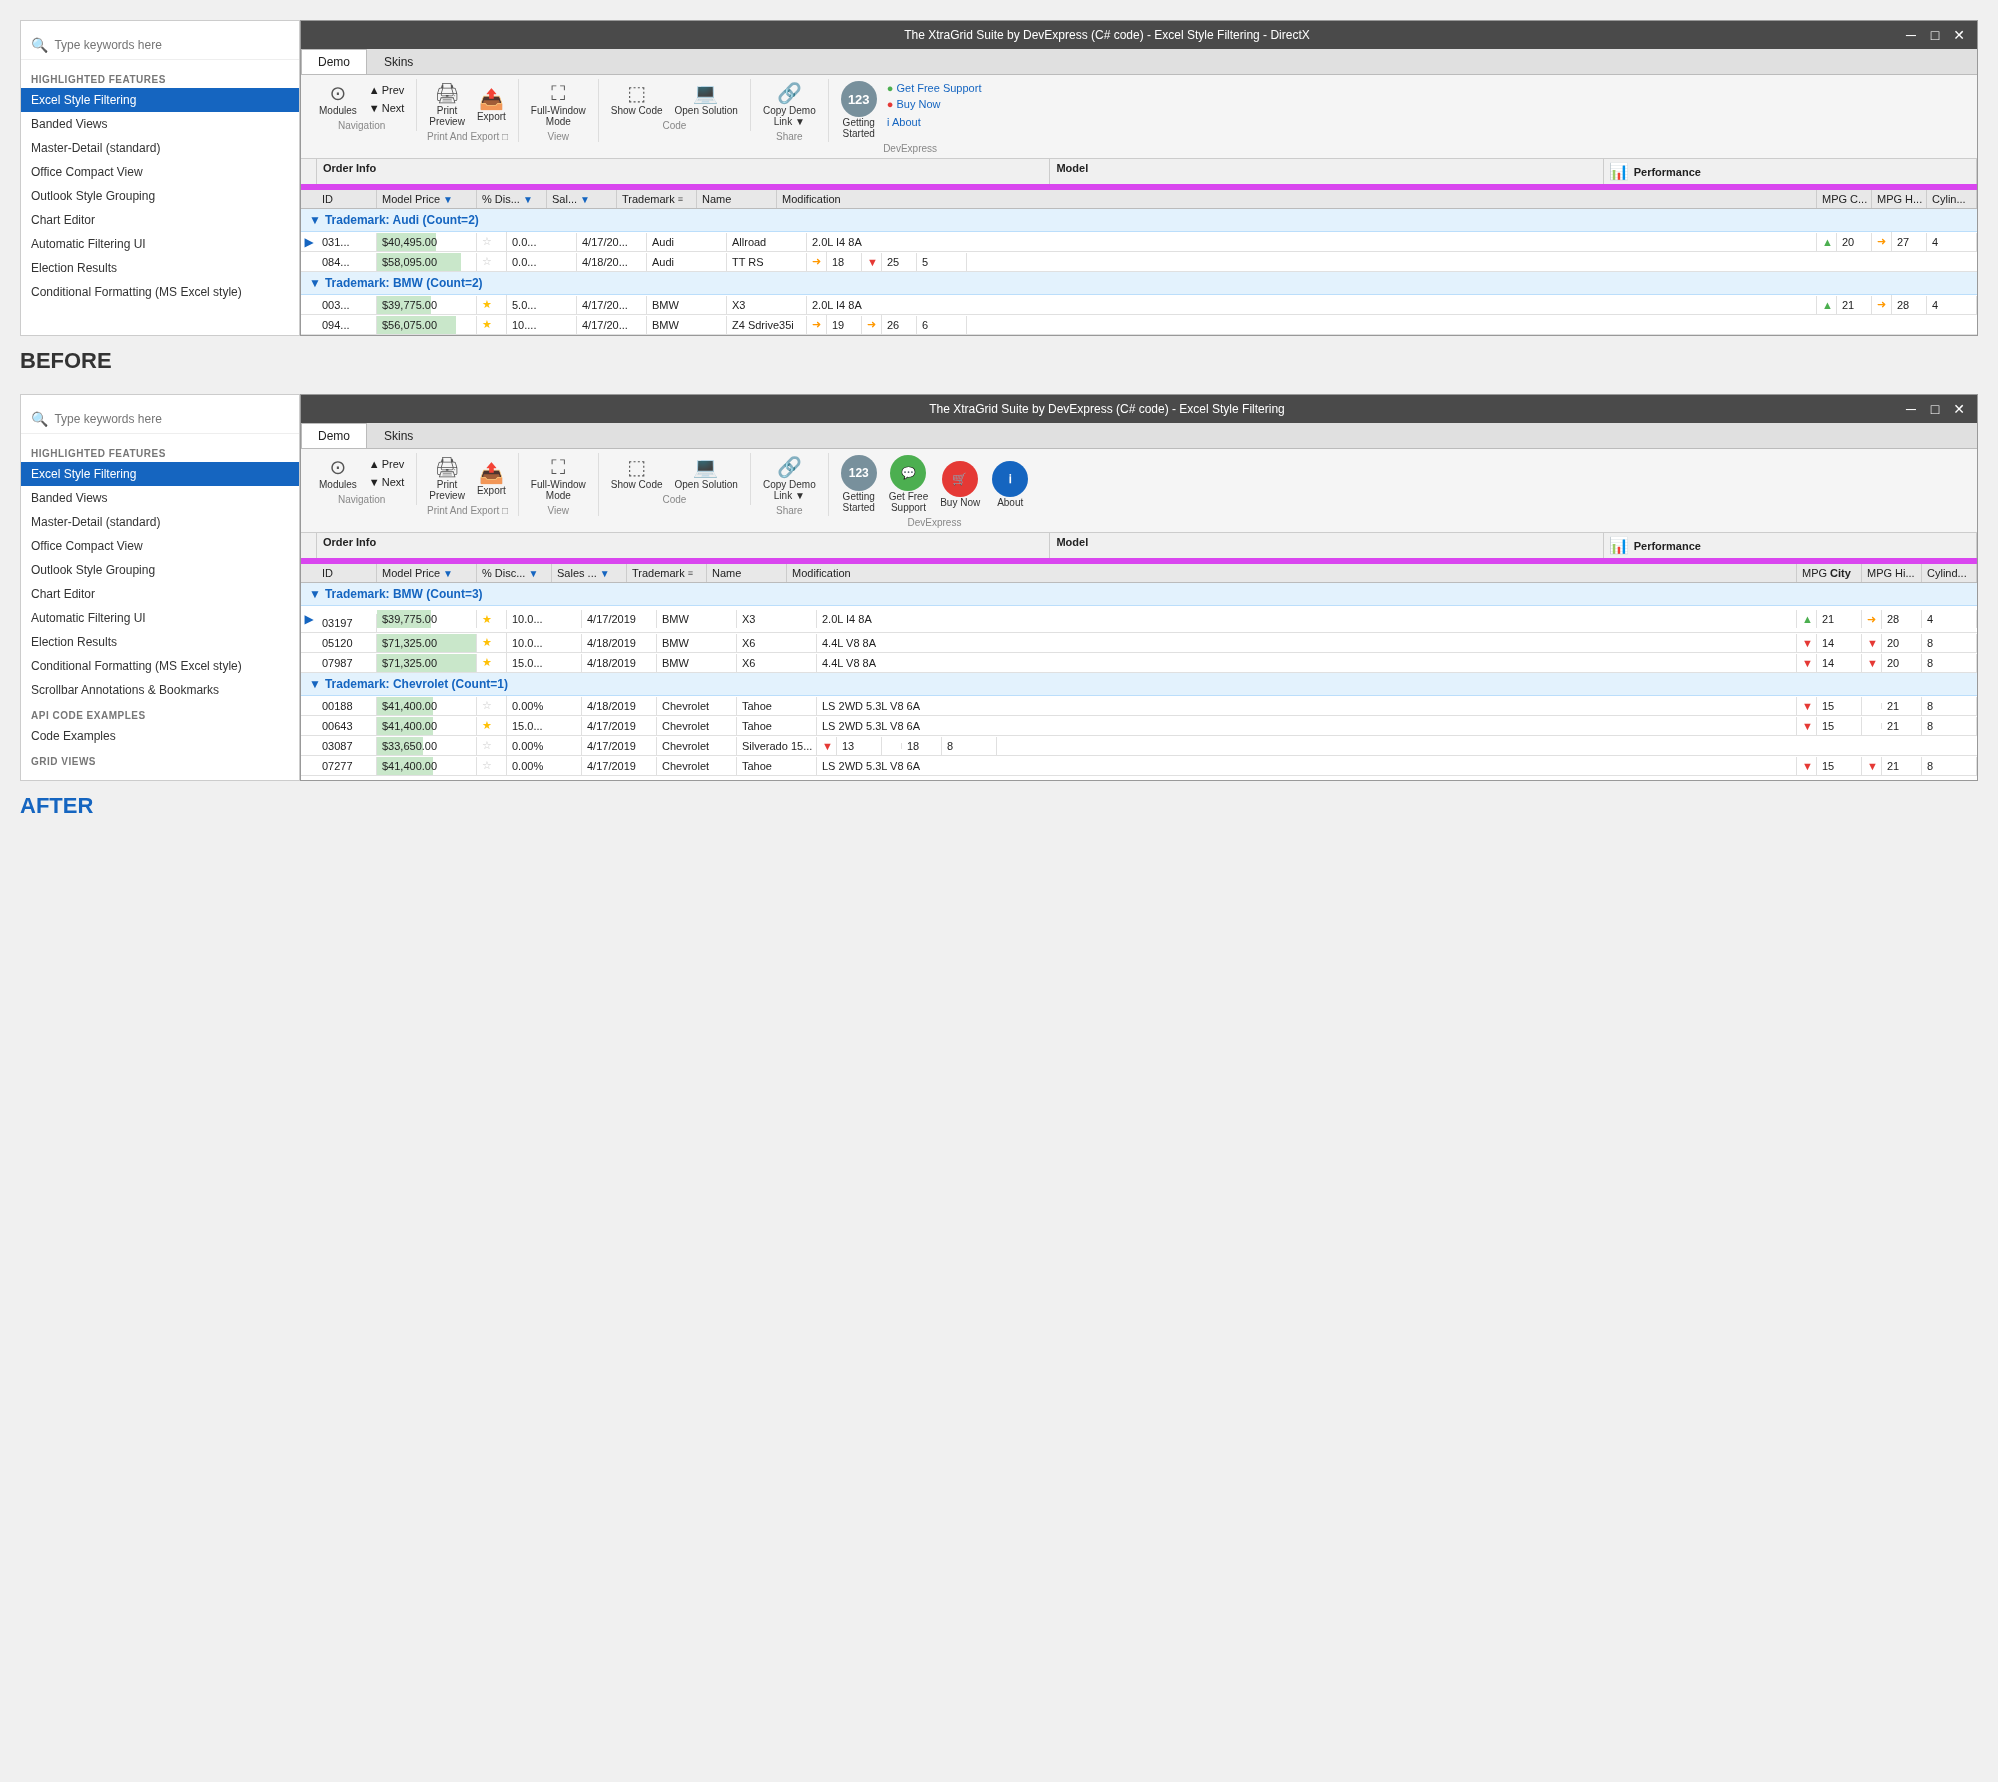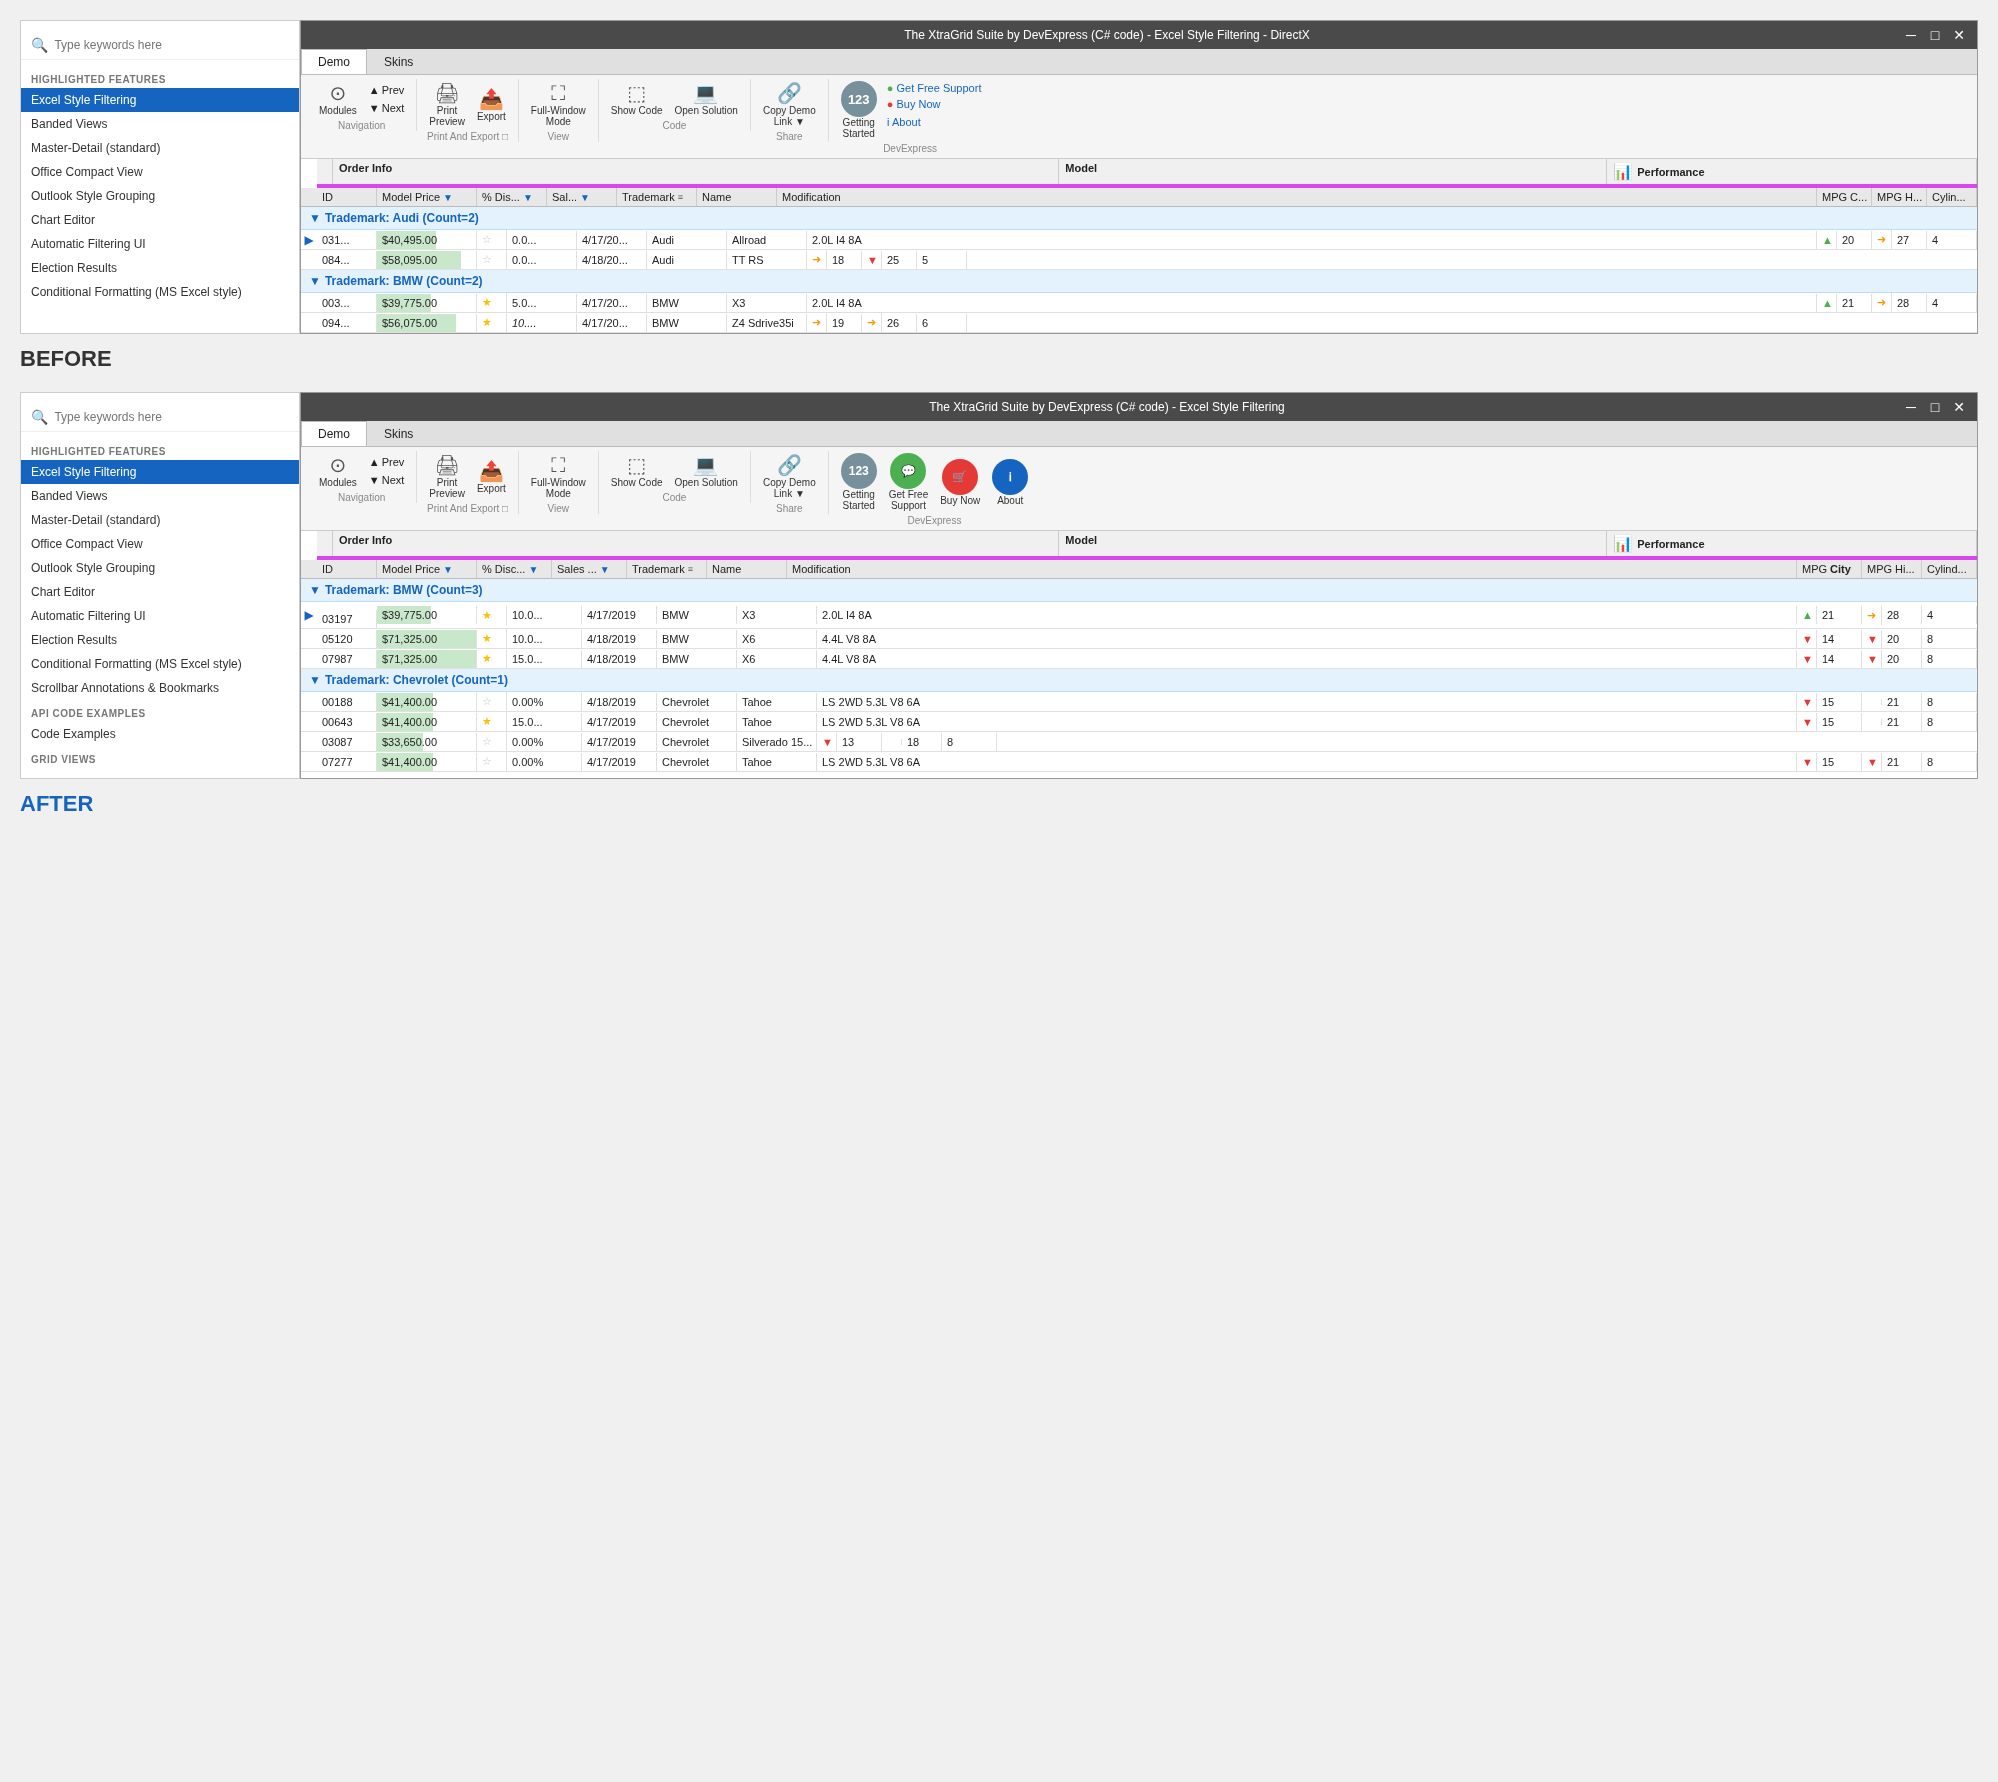--- a/index.html
+++ b/index.html
@@ -197,22 +197,21 @@
 
     
     .grid-wrapper {
       background: #fff;
       flex: 1;
       overflow: hidden;
     }
     .grid-header-band {
       display: flex;
       background: #f0f0f0;
-      border-bottom: 4px solid #d946ef;
-      margin-left: 16px;
+      border-bottom: 6px solid #d946ef;
     }
     .grid-band {
       padding: 3px 6px;
       font-size: 11px;
       font-weight: 600;
       border-right: 1px solid #ccc;
     }
     .grid-band.performance { display: flex; align-items: center; gap: 4px; }
 
     .grid-col-headers {
@@ -533,21 +532,21 @@
         </div>
 
         <div class="grid-row">
           <div style="width:16px;"></div>
           <div class="grid-cell" style="width:60px;">094...</div>
           <div class="grid-cell price-bar-cell" style="width:100px;">
             <div class="price-bar" style="width:80%;"></div>
             <span class="price-text">$56,075.00</span>
           </div>
           <div class="grid-cell" style="width:30px;"><span class="star-full">★</span></div>
-          <div class="grid-cell" style="width:70px;font-style:italic;">10....</div>
+          <div class="grid-cell" style="width:70px;">10....</div>
           <div class="grid-cell" style="width:70px;">4/17/20...</div>
           <div class="grid-cell" style="width:80px;">BMW</div>
           <div class="grid-cell" style="width:80px;">Z4 Sdrive35i</div>
           <div class="grid-cell" style="width:20px;"><span class="arrow-right">➜</span></div>
           <div class="grid-cell" style="width:35px;">19</div>
           <div class="grid-cell" style="width:20px;"><span class="arrow-right">➜</span></div>
           <div class="grid-cell" style="width:35px;">26</div>
           <div class="grid-cell" style="width:50px;">6</div>
         </div>
       </div>

